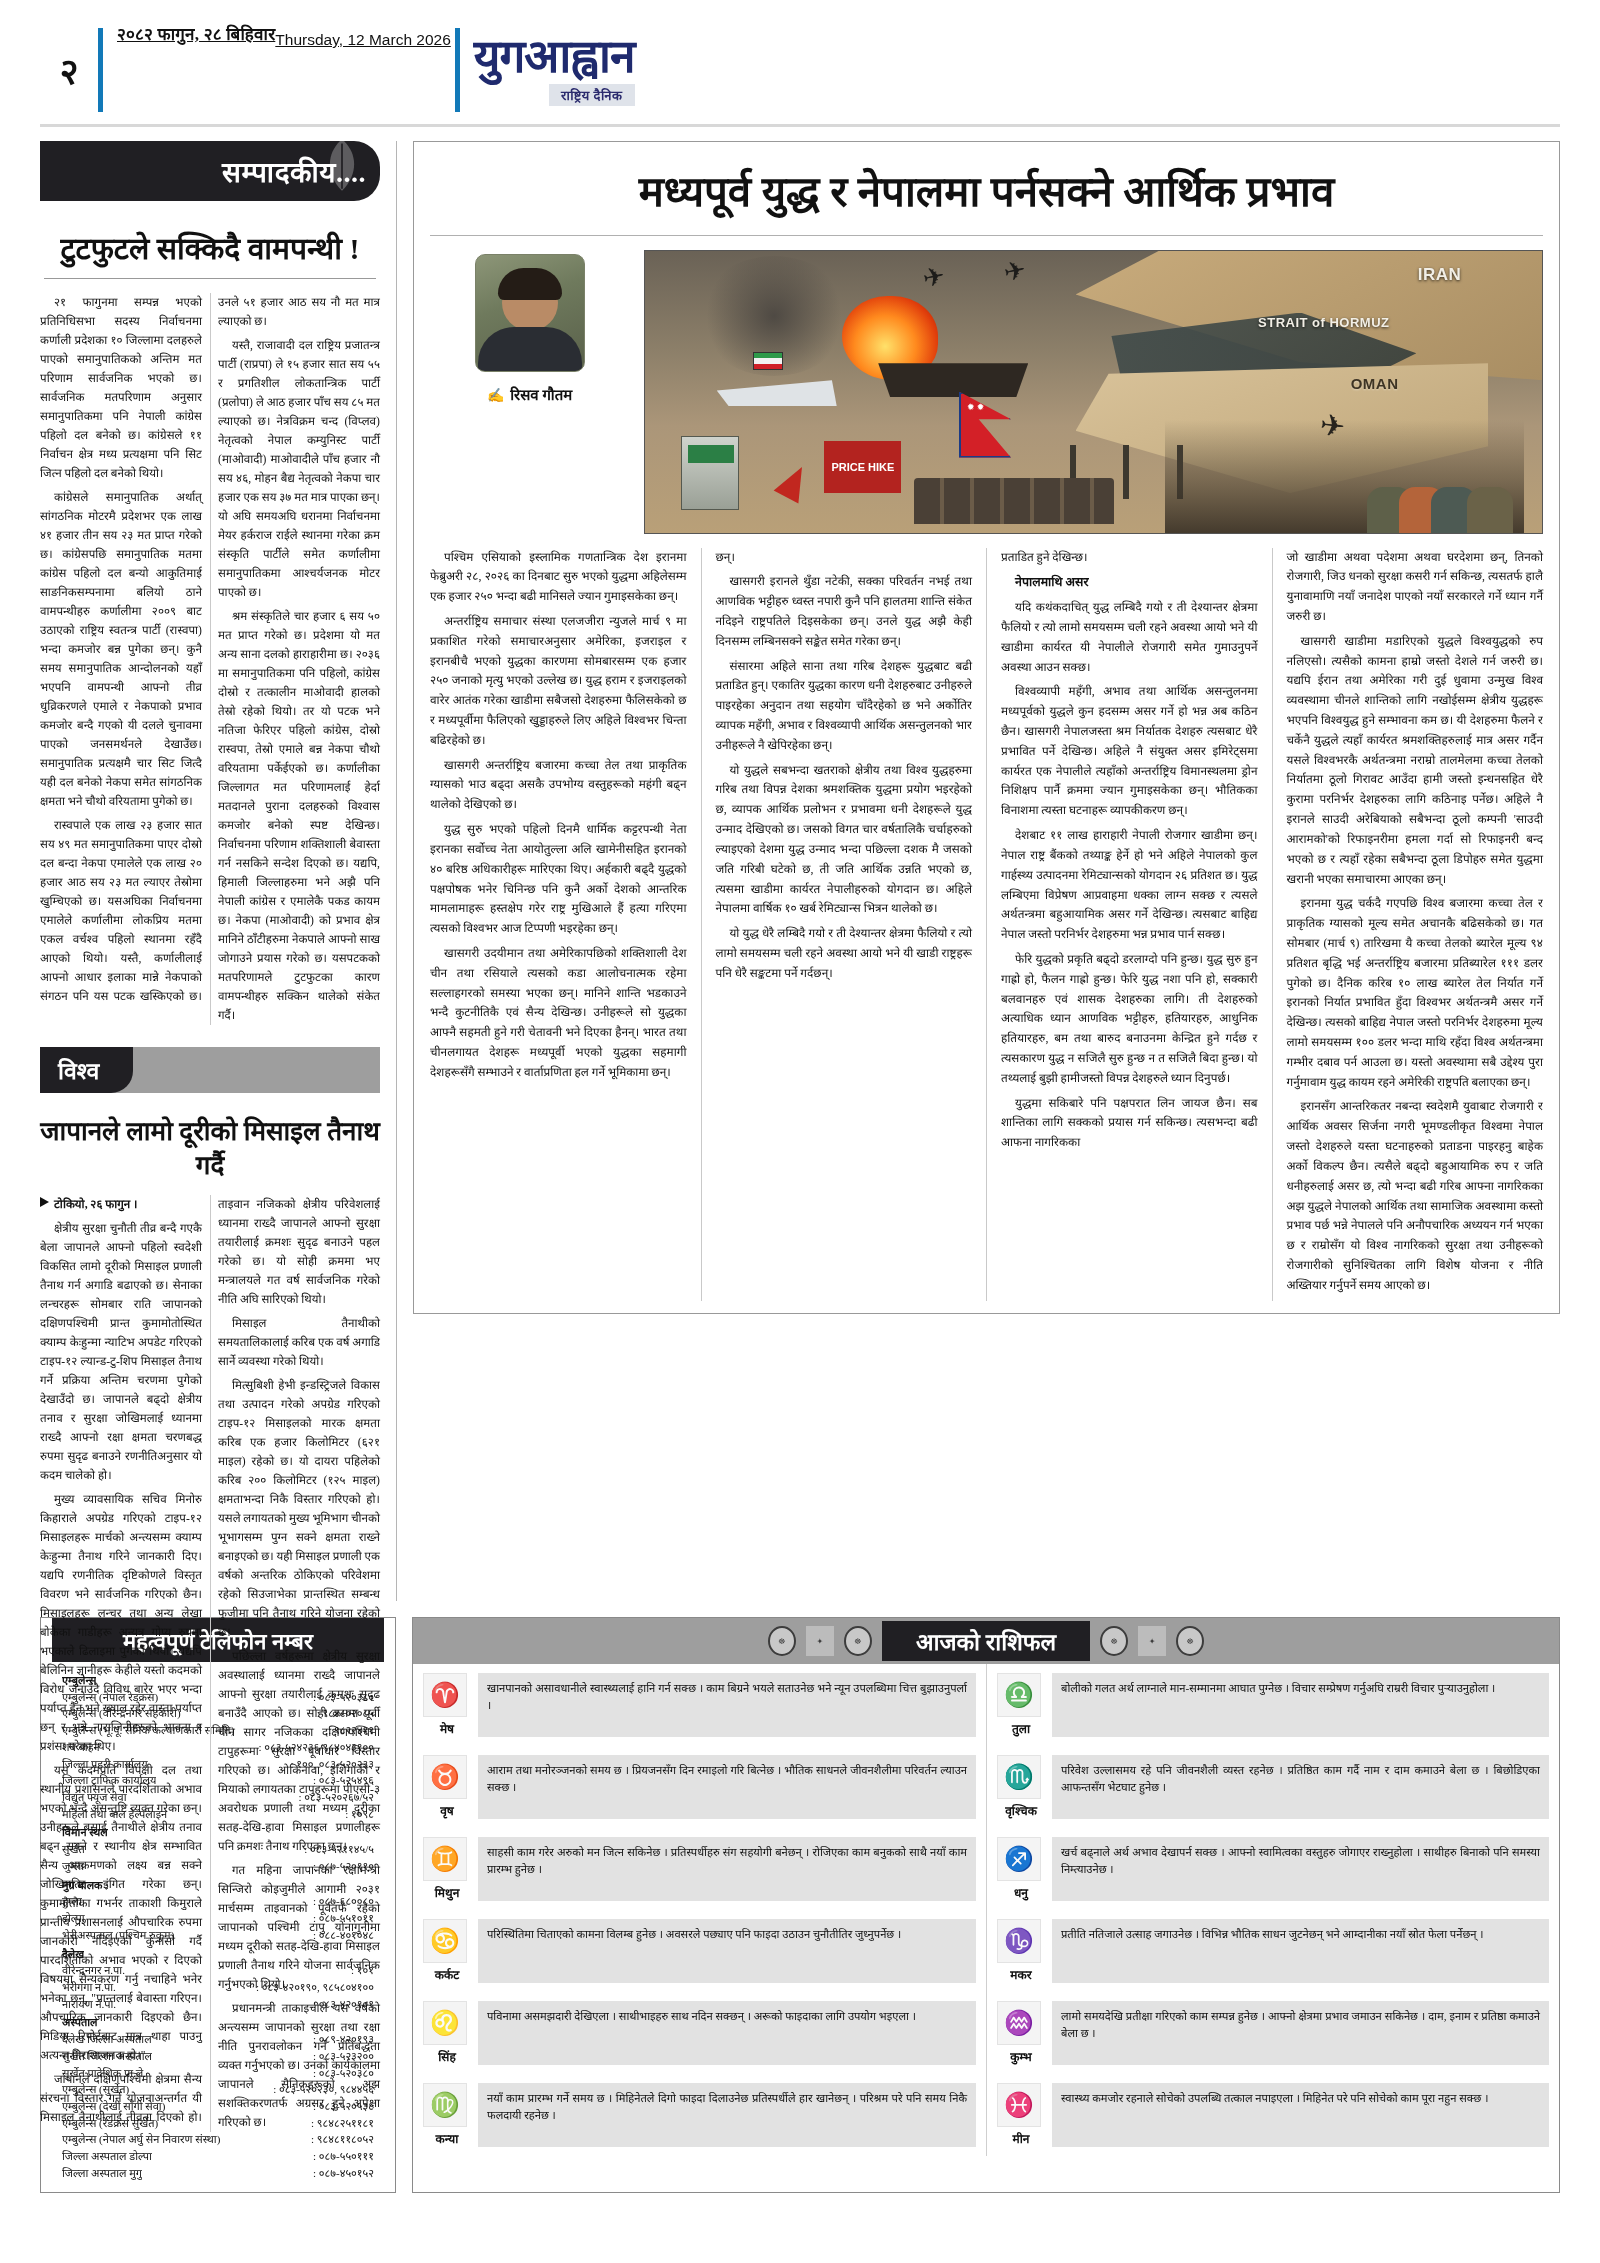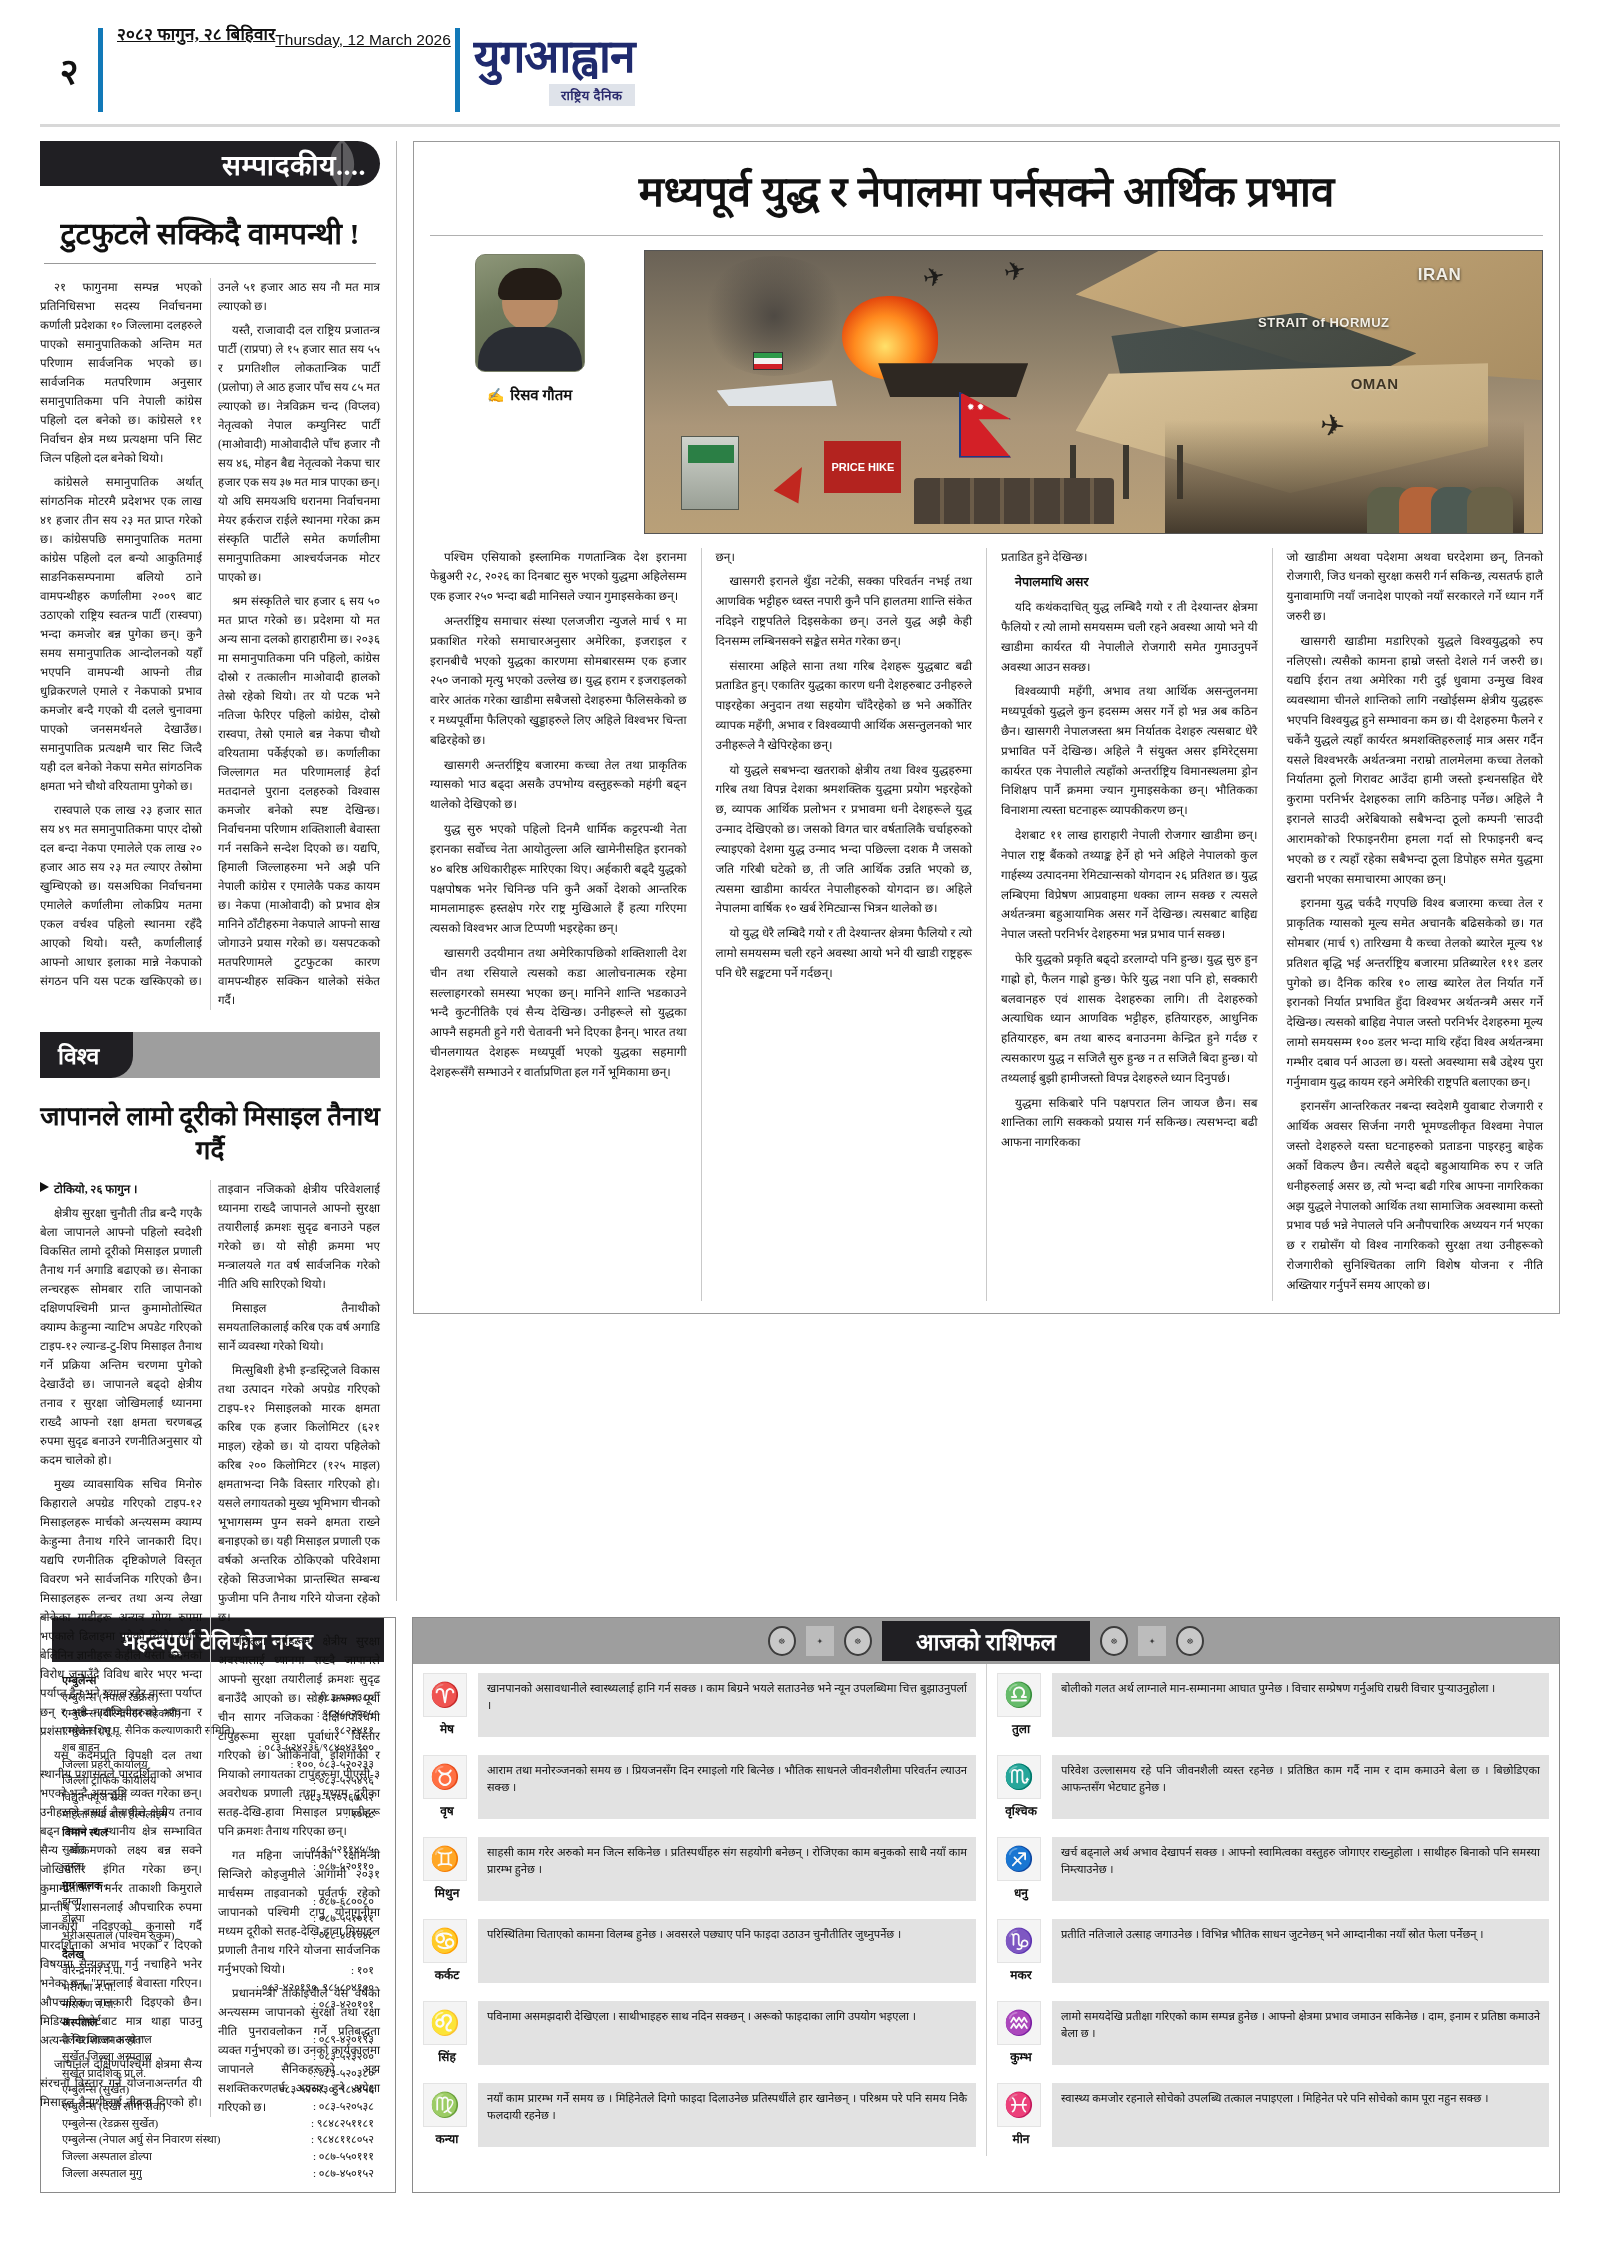--- a/index.html
+++ b/index.html
@@ -43,21 +43,21 @@
   .header-rule { height:3px; background:#d8d8d8; margin-top:6px; }
 
   
   .body-grid { display:flex; gap:16px; margin-top:14px; height:1460px; }
   .col-left { width:340px; position:relative; }
   .col-right { flex:1; position:relative; }
   .vdiv { width:1px; background:#b5b5b5; }
 
   
   .edit-banner {
-    background:#201f23; color:#fff; height:45px; display:flex; align-items:center;
+    background:#201f23; color:#fff; height:60px; display:flex; align-items:center;
     justify-content:flex-end; padding-right:14px; position:relative; overflow:hidden;
     border-top-right-radius:26px; border-bottom-right-radius:26px;
   }
   .edit-banner .btxt { font-size:28px; font-weight:bold; letter-spacing:.5px; z-index:2; }
   .edit-leaf {
     position:absolute; right:16px; top:-4px; width:44px; height:56px; opacity:.5; z-index:1;
   }
   .edit-title {
     font-size:30px; font-weight:bold; text-align:center; margin:28px 0 6px;
     line-height:1.3;

